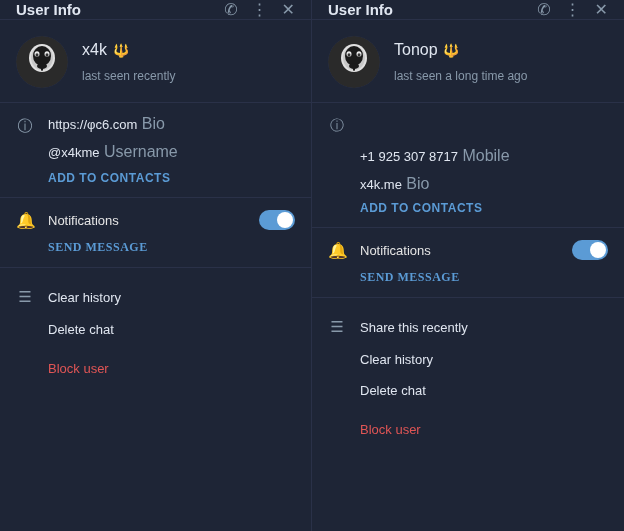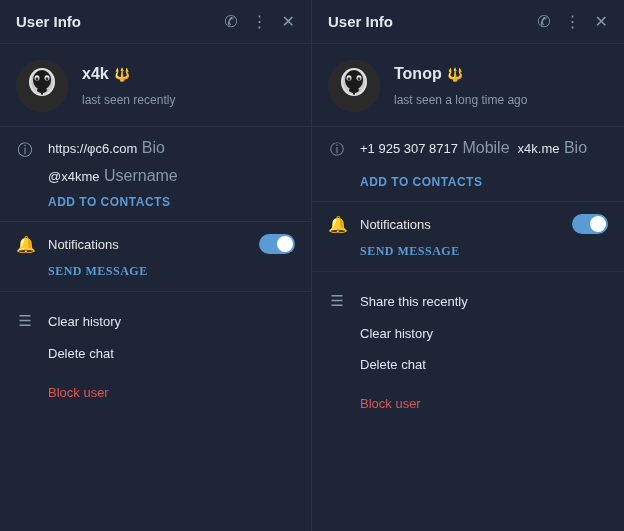--- a/index.html
+++ b/index.html
@@ -18,21 +18,21 @@
       height: 531px;
       background: #1e2536;
       display: flex;
       flex-direction: column;
       border-right: 1px solid #2a3148;
     }
 
     .panel-header {
       display: flex;
       align-items: center;
-      padding: 12px 16px;
+      padding: 0 16px;
       background: #1e2536;
       border-bottom: 1px solid #2a3148;
     }
 
     .panel-title {
       color: #e0e6f0;
       font-size: 15px;
       font-weight: 600;
       flex: 1;
     }
@@ -83,21 +83,21 @@
 
     .user-name-row {
       display: flex;
       align-items: center;
       gap: 6px;
     }
 
     .user-name {
       color: #e0e6f0;
       font-size: 16px;
-      font-weight: 700;
+      font-weight: 400;
       text-align: center;
     }
 
     .verified-badge {
       color: #e05555;
       font-size: 13px;
     }
 
     .user-status {
       color: #8899aa;
@@ -254,22 +254,22 @@
     .phone-icon {
       color: #8899aa;
       font-size: 14px;
       margin-top: 2px;
       width: 18px;
       text-align: center;
     }
 
     .phone-details {
       display: flex;
-      flex-direction: row;
-      gap: 8px;
+      flex-direction: column;
+      margin-top: 32px;
     }
   </style>
 </head>
 <body>
 
 <div class="panel">
 
   <div class="panel-header">
     <span class="panel-title">User Info</span>
     <div class="header-icons">

